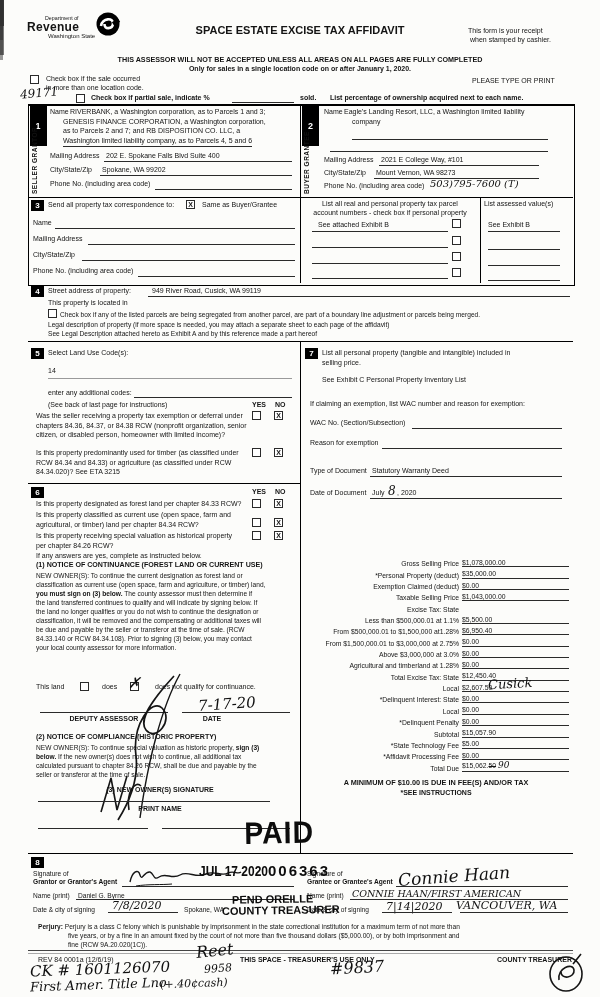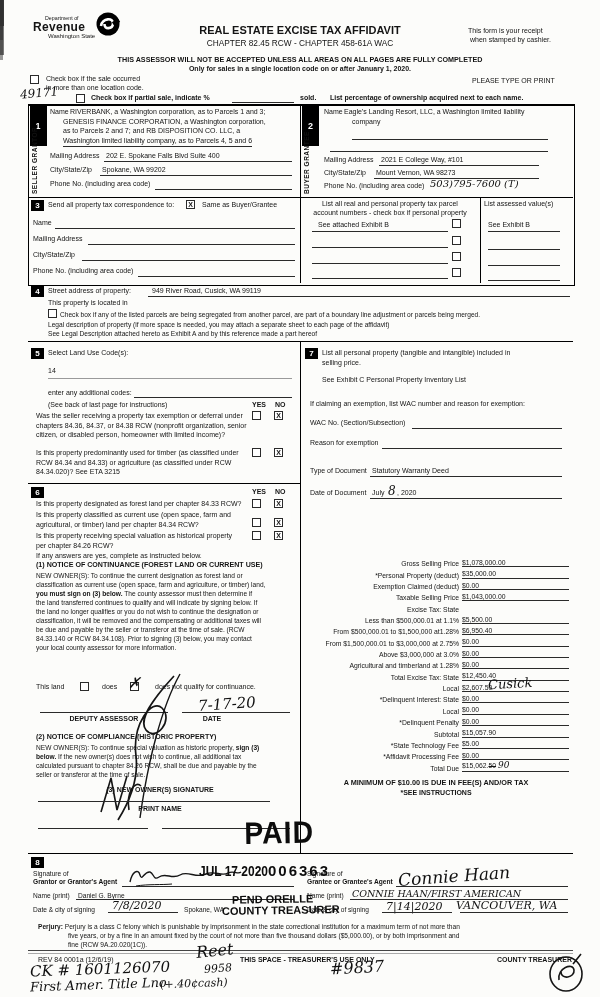--- a/index.html
+++ b/index.html
@@ -29,31 +29,30 @@
 
 <div class="page">
 
   <div class="abs" style="left:0;top:6;width:4px;height:26px;background:#222;opacity:.75"></div>
   <div class="abs" style="left:0;top:150;width:3px;height:60px;background:#333;opacity:.5"></div>
   <div class="abs" style="left:0;top:430;width:3px;height:40px;background:#333;opacity:.45"></div>
   <div class="abs" style="left:0;top:700;width:4px;height:55px;background:#222;opacity:.6"></div>
   <div class="abs" style="left:0;top:930;width:3px;height:30px;background:#333;opacity:.5"></div>
 
   <div class="abs t6" style="left:45;top:15px;left:45px;font-size:5.3px">Department of</div>
-  <div class="abs b" style="left:33px;top:20px;font-size:12px;letter-spacing:.3px">Revenue</div>
+  <div class="abs b" style="left:27px;top:20px;font-size:12px;letter-spacing:.3px">Revenue</div>
   <div class="abs" style="left:48px;top:33px;font-size:6px">Washington State</div>
   <div class="abs" style="left:95px;top:11px">
     <svg width="27" height="27" viewBox="0 0 27 27">
       <circle cx="13" cy="13" r="11.5" fill="#000"></circle>
       <path d="M6,15 C7,7 19,6 18,13 C17.5,18 9,19 9.5,13" fill="none" stroke="#fff" stroke-width="2.6"></path>
       <path d="M18,13 L24,9" stroke="#000" stroke-width="4"></path>
     </svg>
   </div>
-  <div class="abs b ctr" style="left:150px;top:24px;width:300px;font-size:11px">REAL ESTATE EXCISE TAX AFFIDAVIT</div>
-  <div class="abs ctr" style="left:150px;top:38px;width:300px;font-size:8.3px">CHAPTER 82.45 RCW - CHAPTER 458-61A WAC</div>
+  <div class="abs b ctr" style="left:150px;top:24px;width:300px;font-size:11px">SPACE ESTATE EXCISE TAX AFFIDAVIT</div>
   <div class="abs t7" style="left:468px;top:27px">This form is your receipt</div>
   <div class="abs t7" style="left:470px;top:36px">when stamped by cashier.</div>
   <div class="abs b ctr" style="left:0;top:55px;width:600px;font-size:7.2px">THIS ASSESSOR WILL NOT BE ACCEPTED UNLESS ALL AREAS ON ALL PAGES ARE FULLY COMPLETED</div>
   <div class="abs b ctr" style="left:0;top:64.5px;width:600px;font-size:7px">Only for sales in a single location code on or after January 1, 2020.</div>
   <span class="cb abs" style="left:30px;top:75px"></span>
   <div class="abs t7" style="left:46px;top:75px">Check box if the sale occurred</div>
   <div class="abs t7" style="left:46px;top:84px">in more than one location code.</div>
   <div class="abs t7" style="left:472px;top:77px">PLEASE TYPE OR PRINT</div>
   <div class="abs hw" style="left:20px;top:86px;font-size:12px;transform:rotate(-5deg)">49171</div>
   <span class="cb abs" style="left:76px;top:94px"></span>

